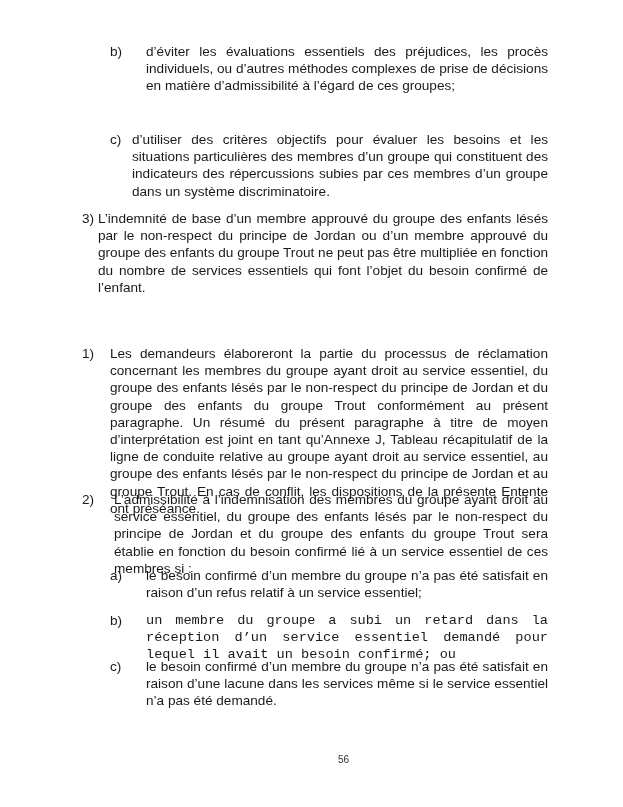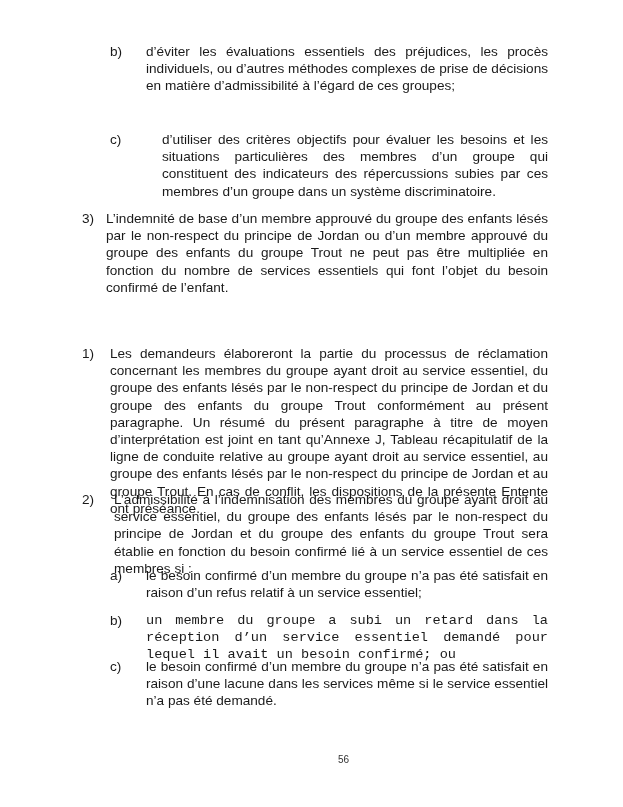--- a/index.html
+++ b/index.html
@@ -25,26 +25,26 @@
 
 <div class="page">
 
   <div class="block" style="left:110px; top:43px; width:438px;">
     <span class="label">b)</span>
     <div class="text" style="margin-left:36px;">d’éviter les évaluations essentiels des préjudices, les procès individuels, ou d’autres méthodes complexes de prise de décisions en matière d’admissibilité à l’égard de ces groupes;</div>
   </div>
 
   <div class="block" style="left:110px; top:131px; width:438px;">
     <span class="label">c)</span>
-    <div class="text" style="margin-left:52px;">d’utiliser des critères objectifs pour évaluer les besoins et les situations particulières des membres d’un groupe qui constituent des indicateurs des répercussions subies par ces membres d’un groupe dans un système discriminatoire.</div>
+    <div class="text" style="margin-left:22px;">d’utiliser des critères objectifs pour évaluer les besoins et les situations particulières des membres d’un groupe qui constituent des indicateurs des répercussions subies par ces membres d’un groupe dans un système discriminatoire.</div>
   </div>
 
   <div class="block" style="left:82px; top:210px; width:466px;">
     <span class="label">3)</span>
-    <div class="text" style="margin-left:24px;">L’indemnité de base d’un membre approuvé du groupe des enfants lésés par le non-respect du principe de Jordan ou d’un membre approuvé du groupe des enfants du groupe Trout ne peut pas être multipliée en fonction du nombre de services essentiels qui font l’objet du besoin confirmé de l’enfant.</div>
+    <div class="text" style="margin-left:16px;">L’indemnité de base d’un membre approuvé du groupe des enfants lésés par le non-respect du principe de Jordan ou d’un membre approuvé du groupe des enfants du groupe Trout ne peut pas être multipliée en fonction du nombre de services essentiels qui font l’objet du besoin confirmé de l’enfant.</div>
   </div>
 
 
   <div class="block" style="left:82px; top:345px; width:466px;">
     <span class="label">1)</span>
     <div class="text" style="margin-left:28px;">Les demandeurs élaboreront la partie du processus de réclamation concernant les membres du groupe ayant droit au service essentiel, du groupe des enfants lésés par le non-respect du principe de Jordan et du groupe des enfants du groupe Trout conformément au présent paragraphe. Un résumé du présent paragraphe à titre de moyen d’interprétation est joint en tant qu’Annexe J, Tableau récapitulatif de la ligne de conduite relative au groupe ayant droit au service essentiel, au groupe des enfants lésés par le non-respect du principe de Jordan et au groupe Trout. En cas de conflit, les dispositions de la présente Entente ont préséance.</div>
   </div>
 
   <div class="block" style="left:82px; top:491px; width:466px;">
     <span class="label">2)</span>

